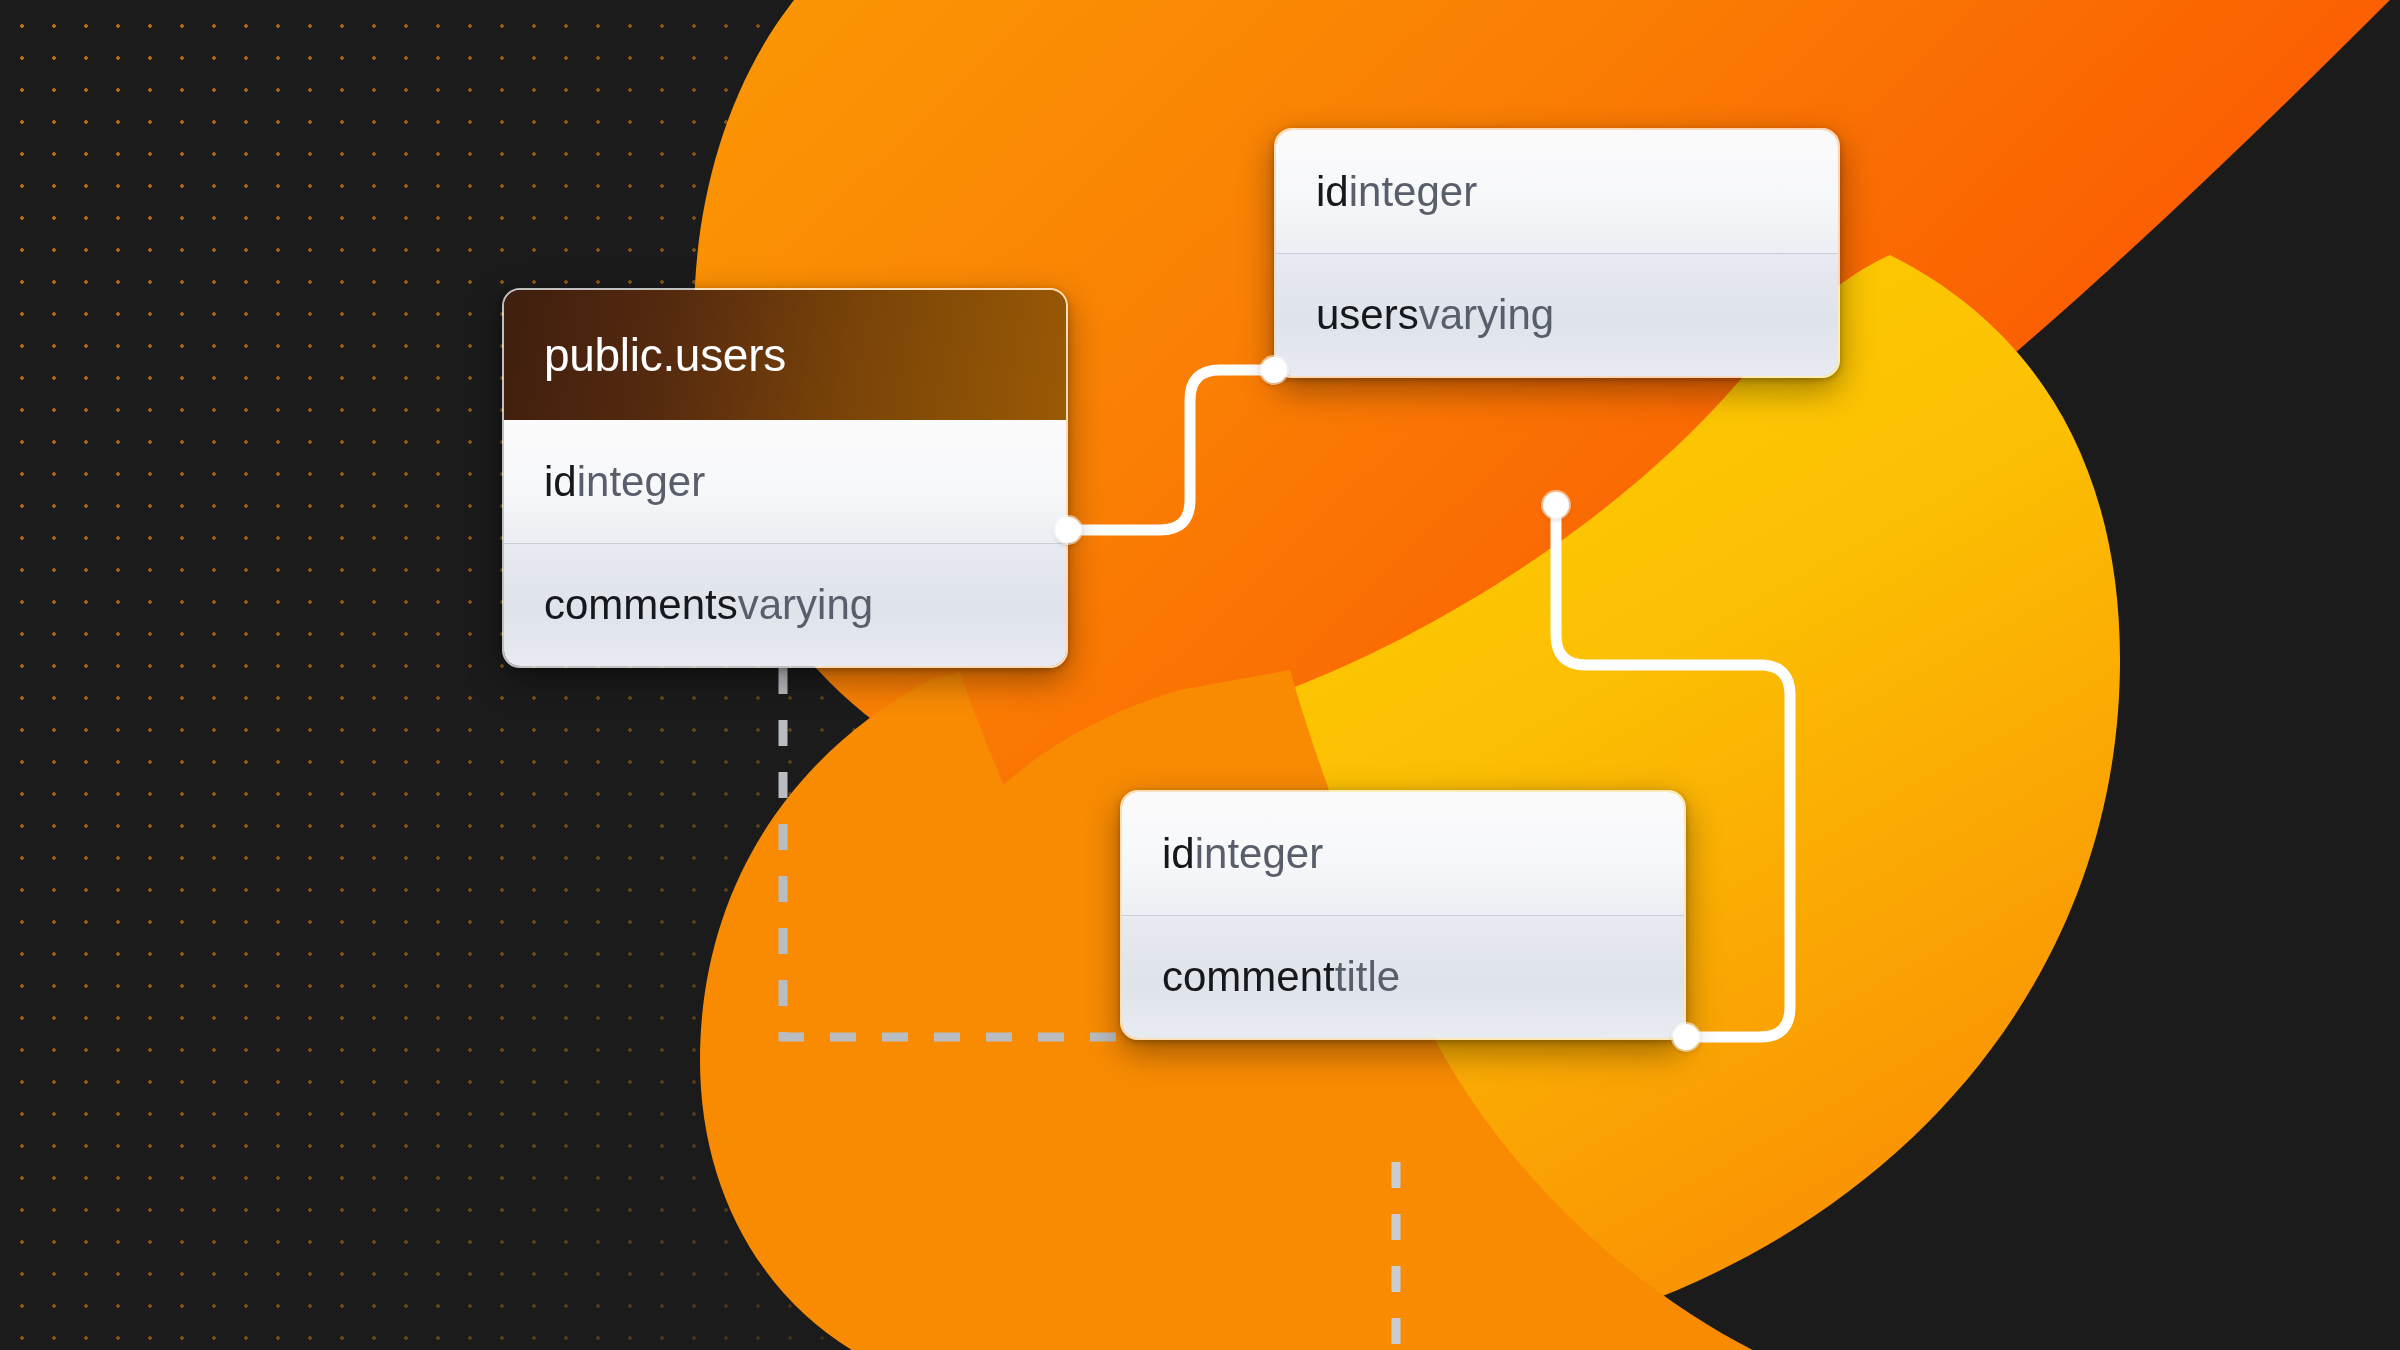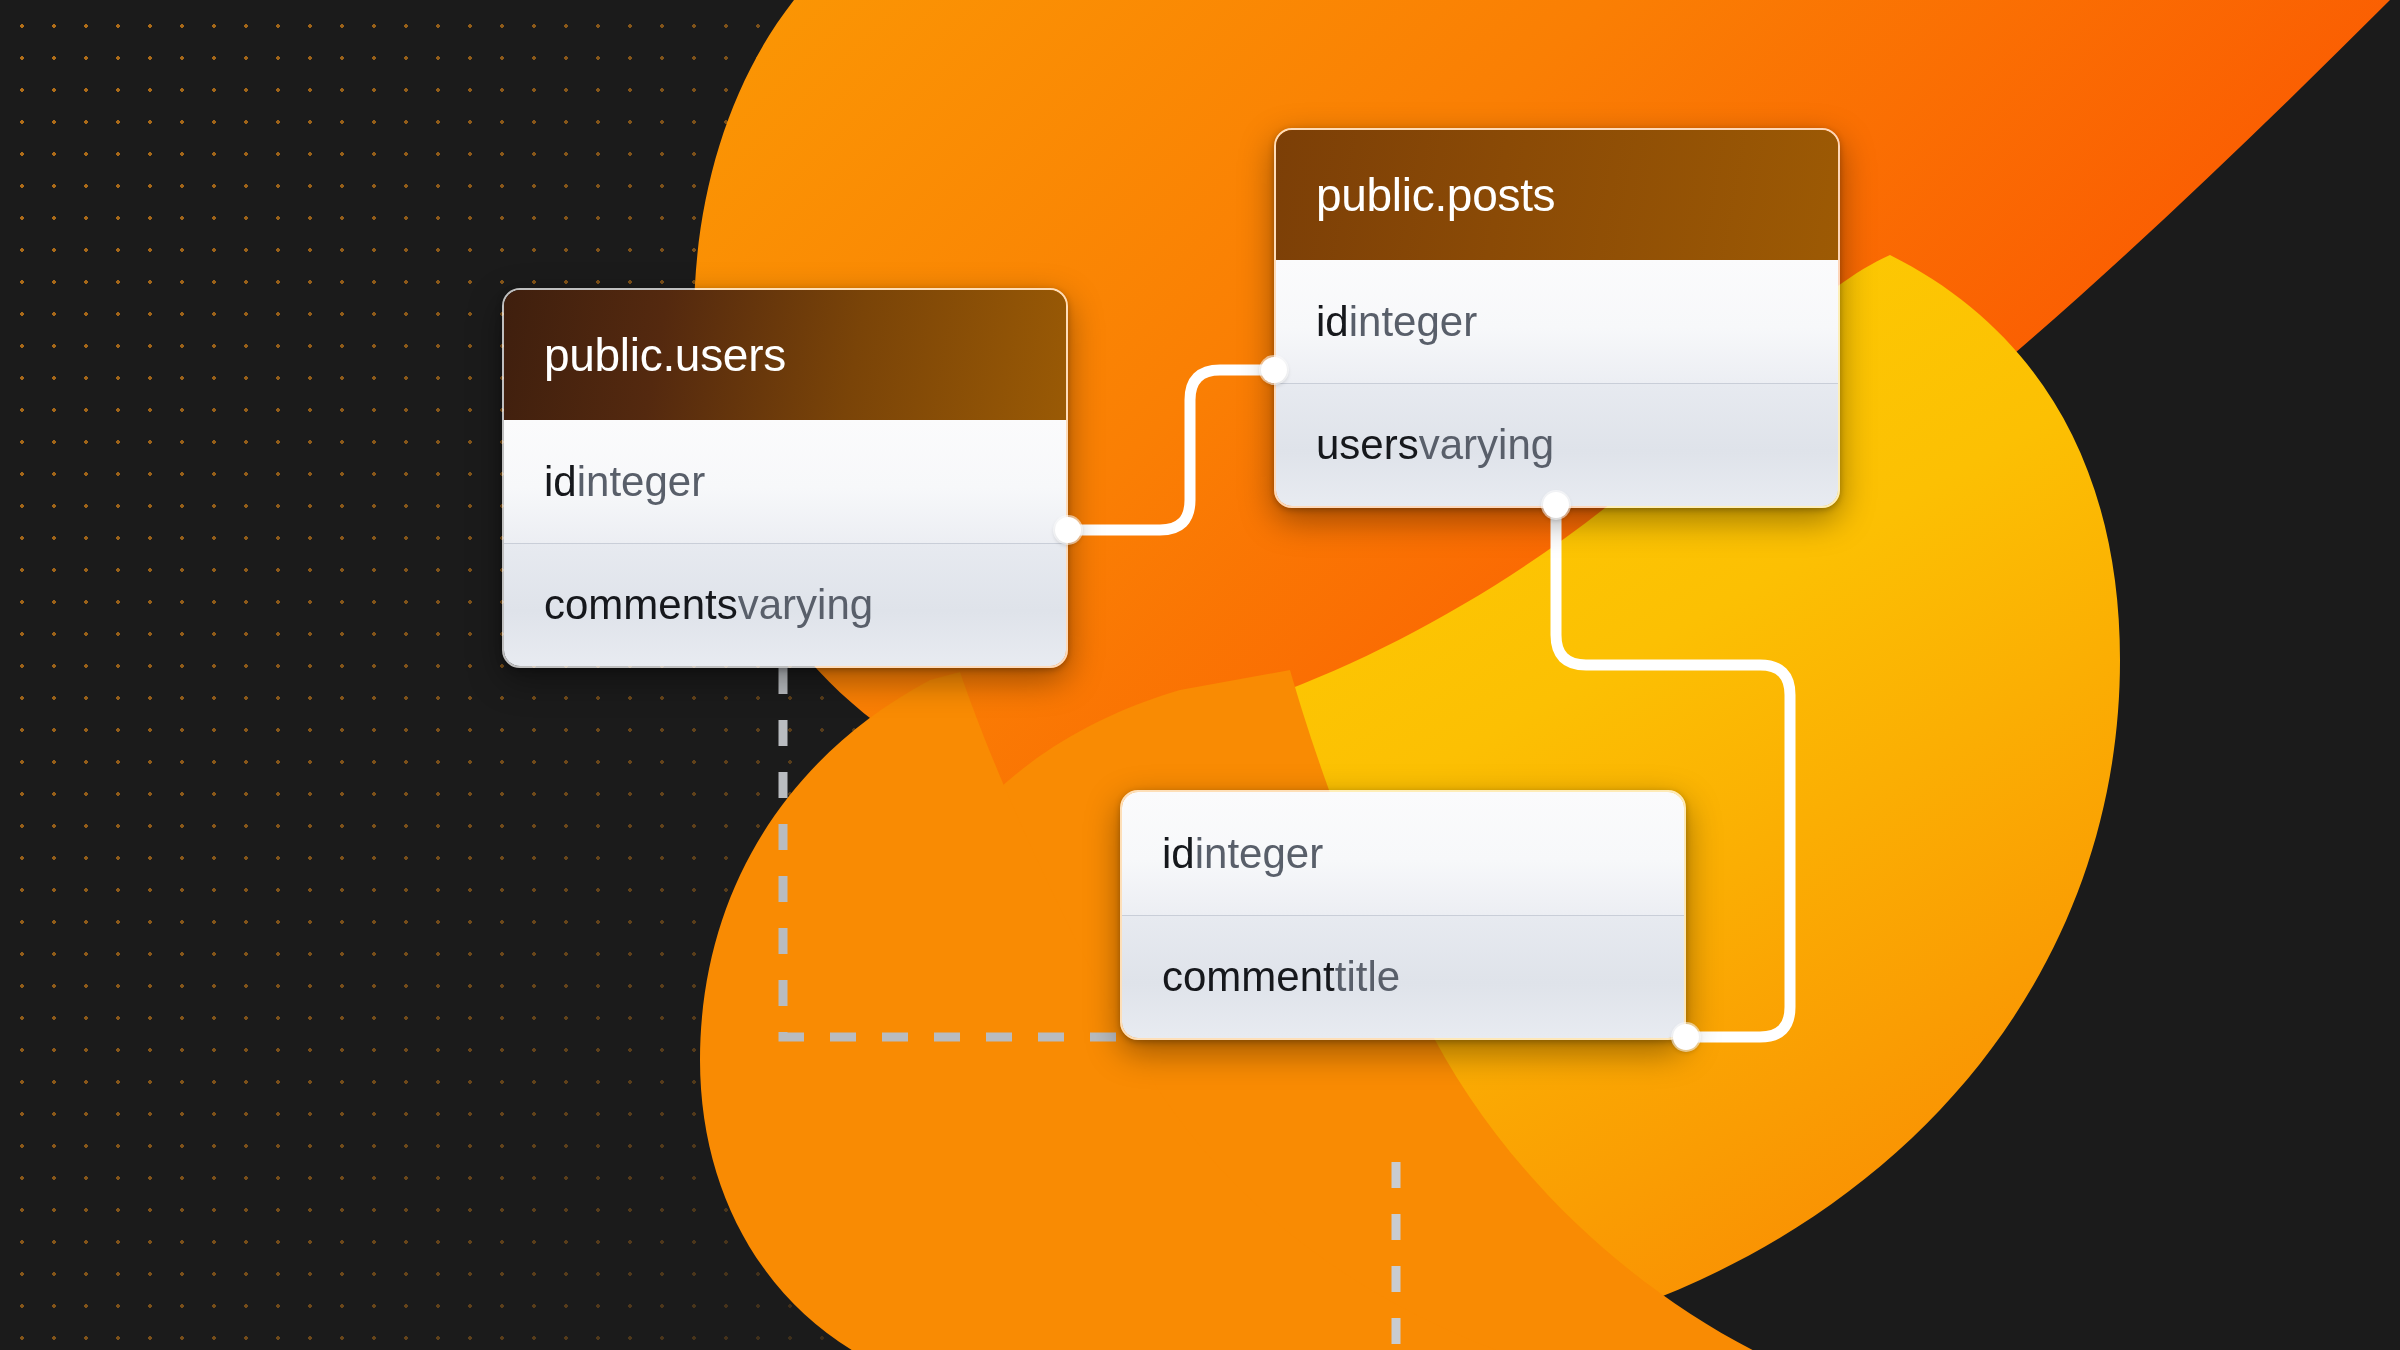--- a/index.html
+++ b/index.html
@@ -154,21 +154,20 @@
       <span class="col-name">id</span>
       <span class="col-type">integer</span>
     </div>
     <div class="node-row r2">
       <span class="col-name">comments</span>
       <span class="col-type">varying</span>
     </div>
   </div>
 
   <div class="node posts" style="left:1274px; top:128px;">
-    <div class="node-head">public.posts</div>
     <div class="node-row r1">
       <span class="col-name">id</span>
       <span class="col-type">integer</span>
     </div>
     <div class="node-row r2">
       <span class="col-name">users</span>
       <span class="col-type">varying</span>
     </div>
   </div>
 

